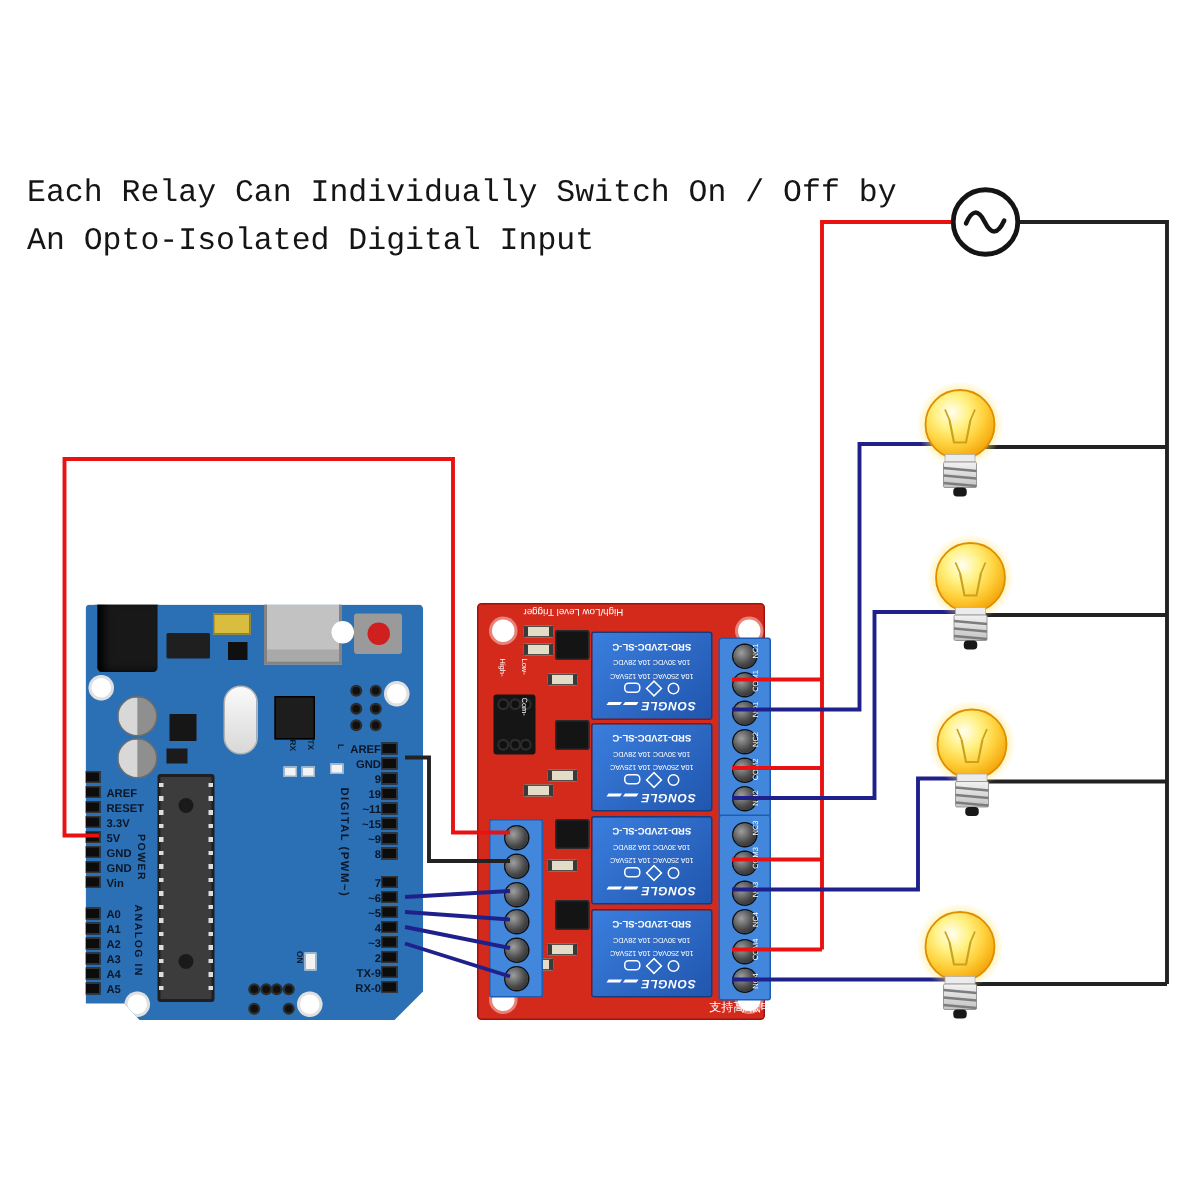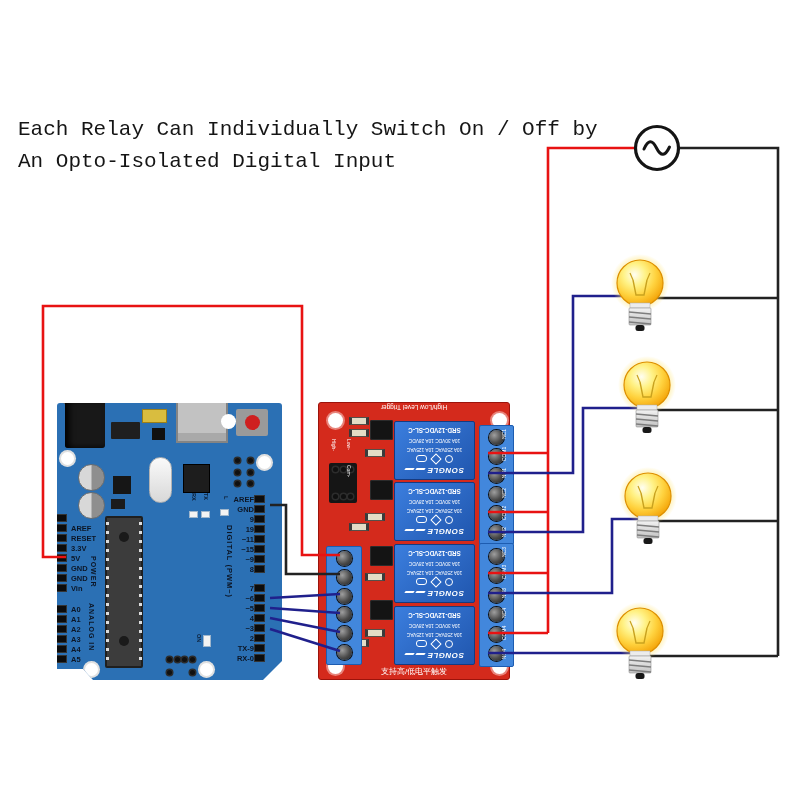--- a/index.html
+++ b/index.html
@@ -58,21 +58,21 @@
   .tblock{position:absolute;background:var(--terminal-blue);border:1px solid #1d5cb0;border-radius:2px;
           display:flex;flex-direction:column;justify-content:space-evenly;align-items:center;}
   .screw{width:15px;height:15px;border-radius:50%;flex:0 0 auto;
          background:radial-gradient(circle at 35% 35%,#9f9f9f,#4a4a4a 55%,#1f1f1f);
          box-shadow:0 0 0 1px #101010;}
   .tlbl{position:absolute;left:177px;width:16px;text-align:center;font-size:5px;color:#fff;
         transform:rotate(-90deg);white-space:nowrap;}
   .opto{position:absolute;left:51px;width:23px;height:20px;background:#141414;border-radius:2px;
         box-shadow:0 0 0 1px #2b2b2b inset;}
   .smd{position:absolute;background:#e3dcc6;border:1px solid #55504a;border-left:3px solid #3a3a3a;border-right:3px solid #3a3a3a;}
-  .rb-txt{position:absolute;color:#fff;width:100%;text-align:center;}
+  .rb-txt{position:absolute;color:#fff;width:100%;text-align:right;margin-left:30px;}
   .jlbl{position:absolute;writing-mode:vertical-rl;font-size:5px;color:#fff;line-height:6px;}
 </style>
 </head>
 <body>
 
 <div id="stage" data-interactable="false">
 
   <div id="heading" data-interactable="false">
     <div data-interactable="false">Each Relay Can Individually Switch On / Off by</div>
     <div data-interactable="false">An Opto-Isolated Digital Input</div>

